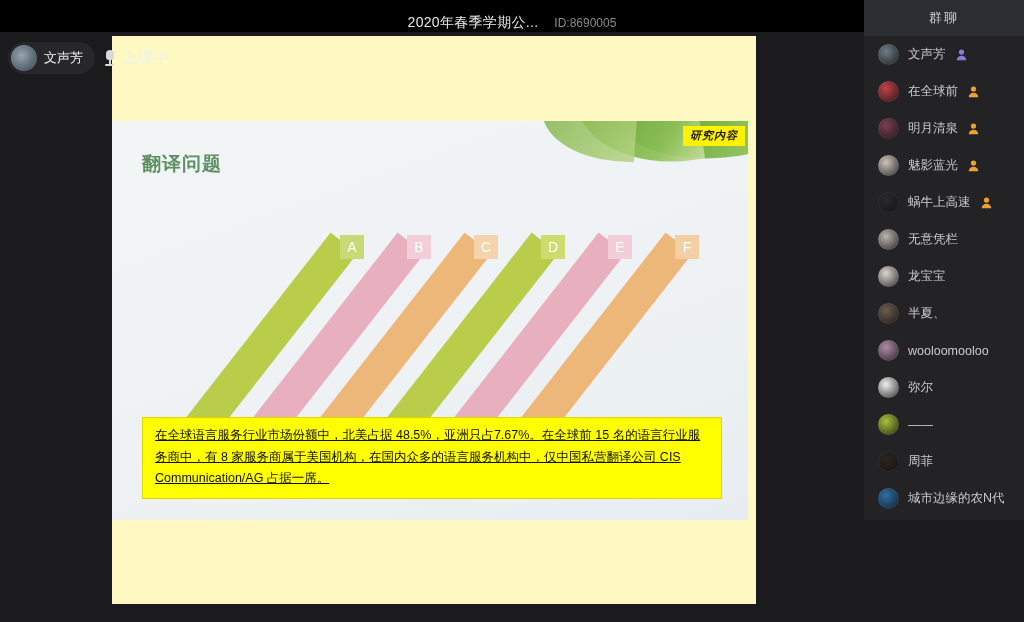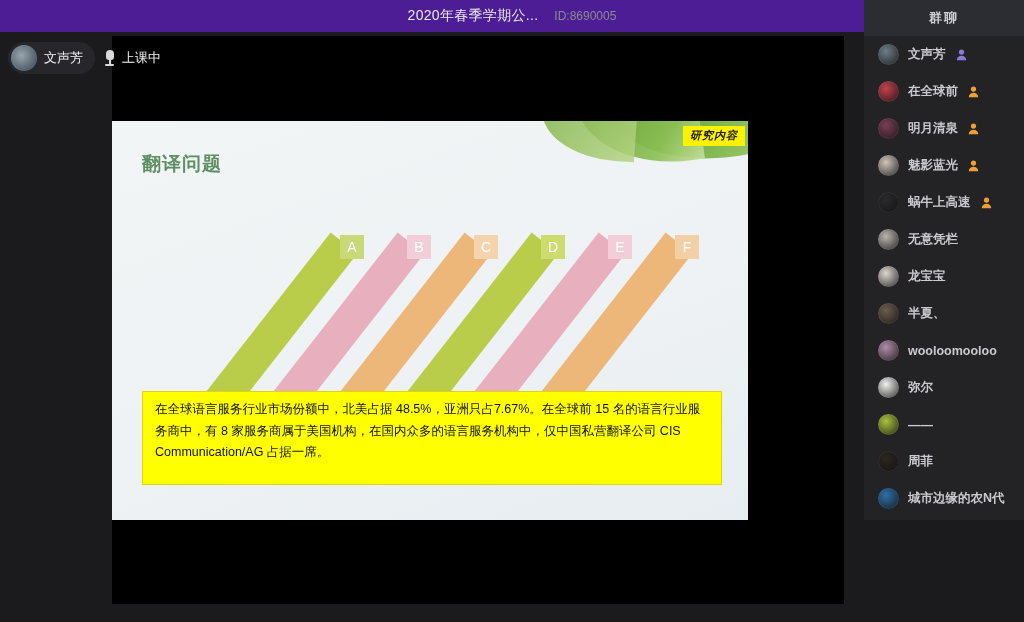--- a/index.html
+++ b/index.html
@@ -7,22 +7,22 @@
     width: 1024px; height: 622px;
     background: #1c1c1e;
     font-family: "Liberation Sans", "DejaVu Sans", sans-serif;
     overflow: hidden;
   }
   #app { position: relative; width: 1024px; height: 622px; background: #1b1b1d; }
 
   
   .topbar {
     position: absolute; left: 0; top: 0; width: 1024px; height: 32px;
-    background: #4c1d95;
-    display: flex; align-items: center; justify-content: center;
+    background: #000000;
+    display: flex; align-items: flex-end; justify-content: center;
   }
   .topbar-center { display: flex; align-items: center; gap: 16px; }
   .meeting-title { color: #e9e9ea; font-size: 14px; letter-spacing: .3px; }
   .meeting-id { color: #8b8b90; font-size: 12px; }
   .topbar-right {
     position: absolute; right: 0px; top: 0; height: 32px;
     display: flex; align-items: center; gap: 7px; padding-right: 2px;
   }
   .host-label { color: #e6e6e7; font-size: 13px; white-space: nowrap; }
 
@@ -39,26 +39,26 @@
     position: absolute; left: 8px; top: 42px; display: flex; align-items: center; gap: 8px;
     z-index: 5;
   }
   .presenter-pill {
     display: flex; align-items: center; gap: 7px;
     background: rgba(40,40,44,.92); border-radius: 16px;
     padding: 3px 12px 3px 3px;
   }
   .presenter-name { color: #f0f0f1; font-size: 13px; }
   .mic-wrap { display: flex; align-items: center; gap: 6px; }
-  .status-text { color: #f0f0f1; font-size: 13px; }
+  .status-text { color: #f0f0f1; font-size: 16px; }
 
   
   .stage {
-    position: absolute; left: 112px; top: 36px; width: 732px; height: 568px;
-    background: #000000;
+    position: absolute; left: 112px; top: 36px; width: 644px; height: 568px;
+    background: #fef9c3;
   }
   .slide {
     position: absolute; left: 0; top: 85px; width: 636px; height: 399px;
     background: linear-gradient(160deg, #f2f5f6 0%, #eef2f4 55%, #e7edf1 100%);
     overflow: hidden;
   }
   
   .leaf {
     position: absolute; right: 0; top: 0; width: 215px; height: 62px; overflow: hidden;
   }
@@ -105,31 +105,30 @@
     white-space: nowrap;
   }
   .bar-letter {
     position: absolute; width: 24px; height: 24px;
     display: flex; align-items: center; justify-content: center;
     font-size: 14px; color: #ffffff; font-weight: 500;
   }
 
   
   .callout {
-    position: absolute; left: 30px; top: 270px; width: 580px;
+    position: absolute; left: 30px; top: 296px; width: 580px;
     background: #ffff00; border: 1px solid #e2d400;
-    padding: 7px 12px 20px;
-    font-size: 12.5px; line-height: 1.72; color: #111;
+    padding: 7px 12px 8px;
+    font-size: 12.5px; line-height: 1.72; color: #111; text-decoration: underline;
   }
 
   
   .sidebar {
     position: absolute; right: 0; top: 0; width: 160px; height: 520px;
     background: #232326;
-    font-weight: bold;
   }
   .sb-tab {
     height: 36px; background: #2c2c33; display: flex; align-items: center;
     justify-content: center; color: #cfcfd4; font-size: 13px; letter-spacing: 2px;
   }
   .sb-filter {
     display: flex; align-items: baseline; gap: 8px; padding: 14px 0 10px 14px;
   }
   .sb-filter-label { color: #a9a9b0; font-size: 12px; }
   .sb-filter-value { color: #f2f2f4; font-size: 13px; }

